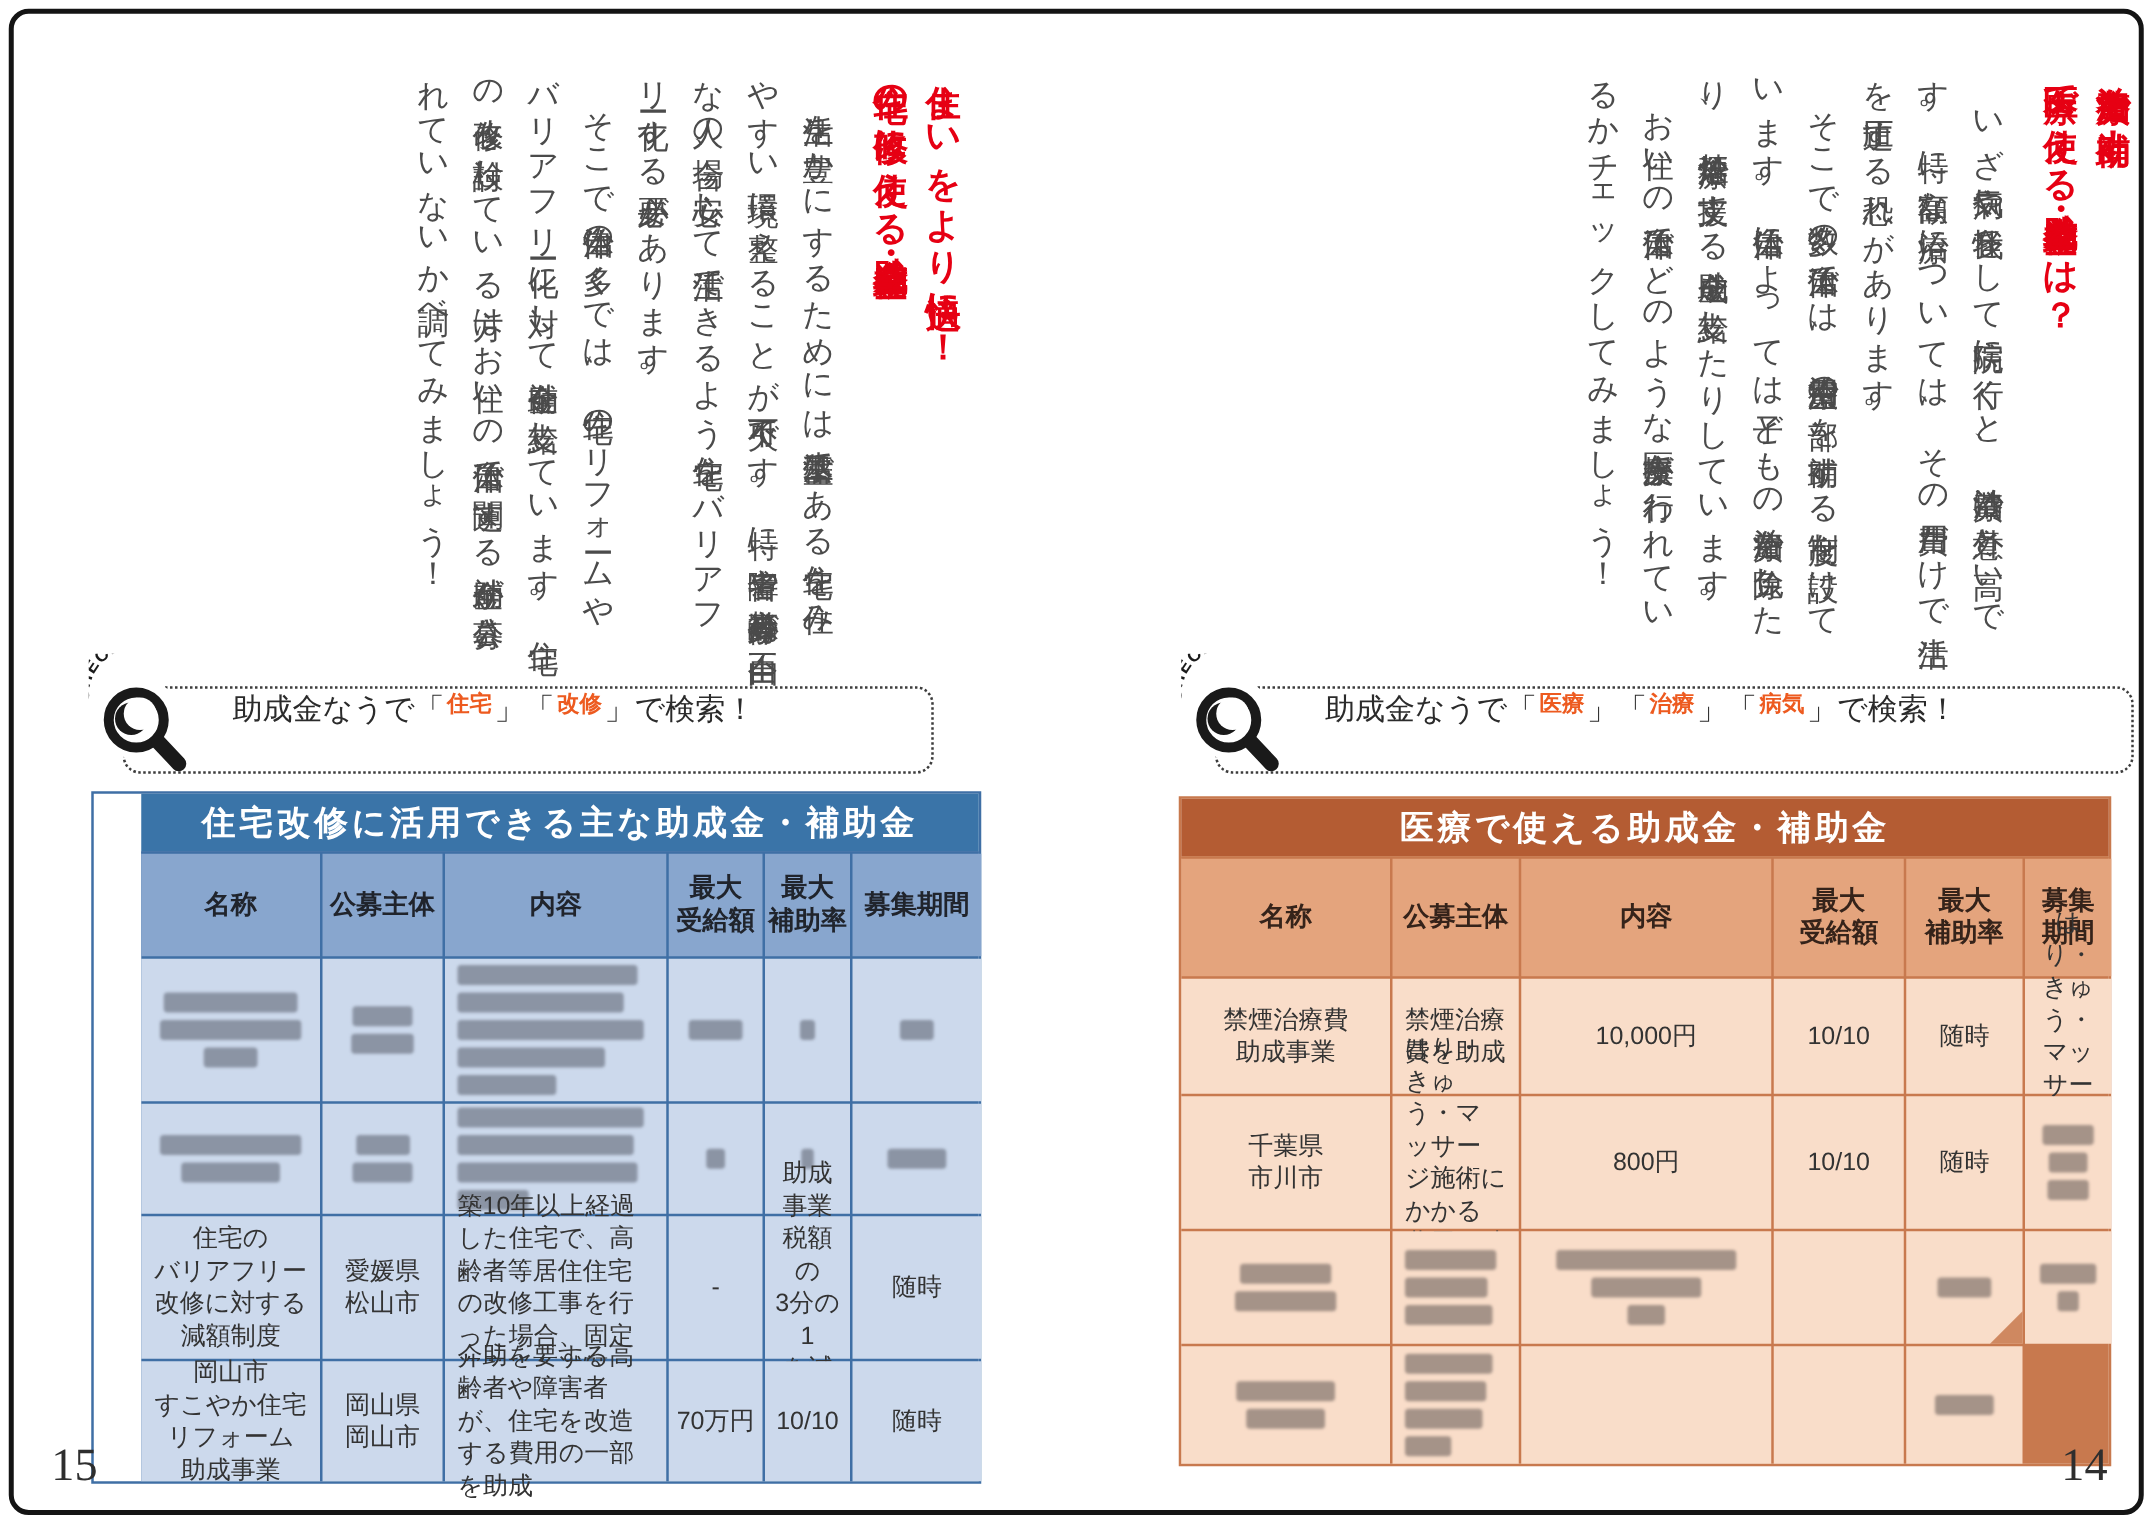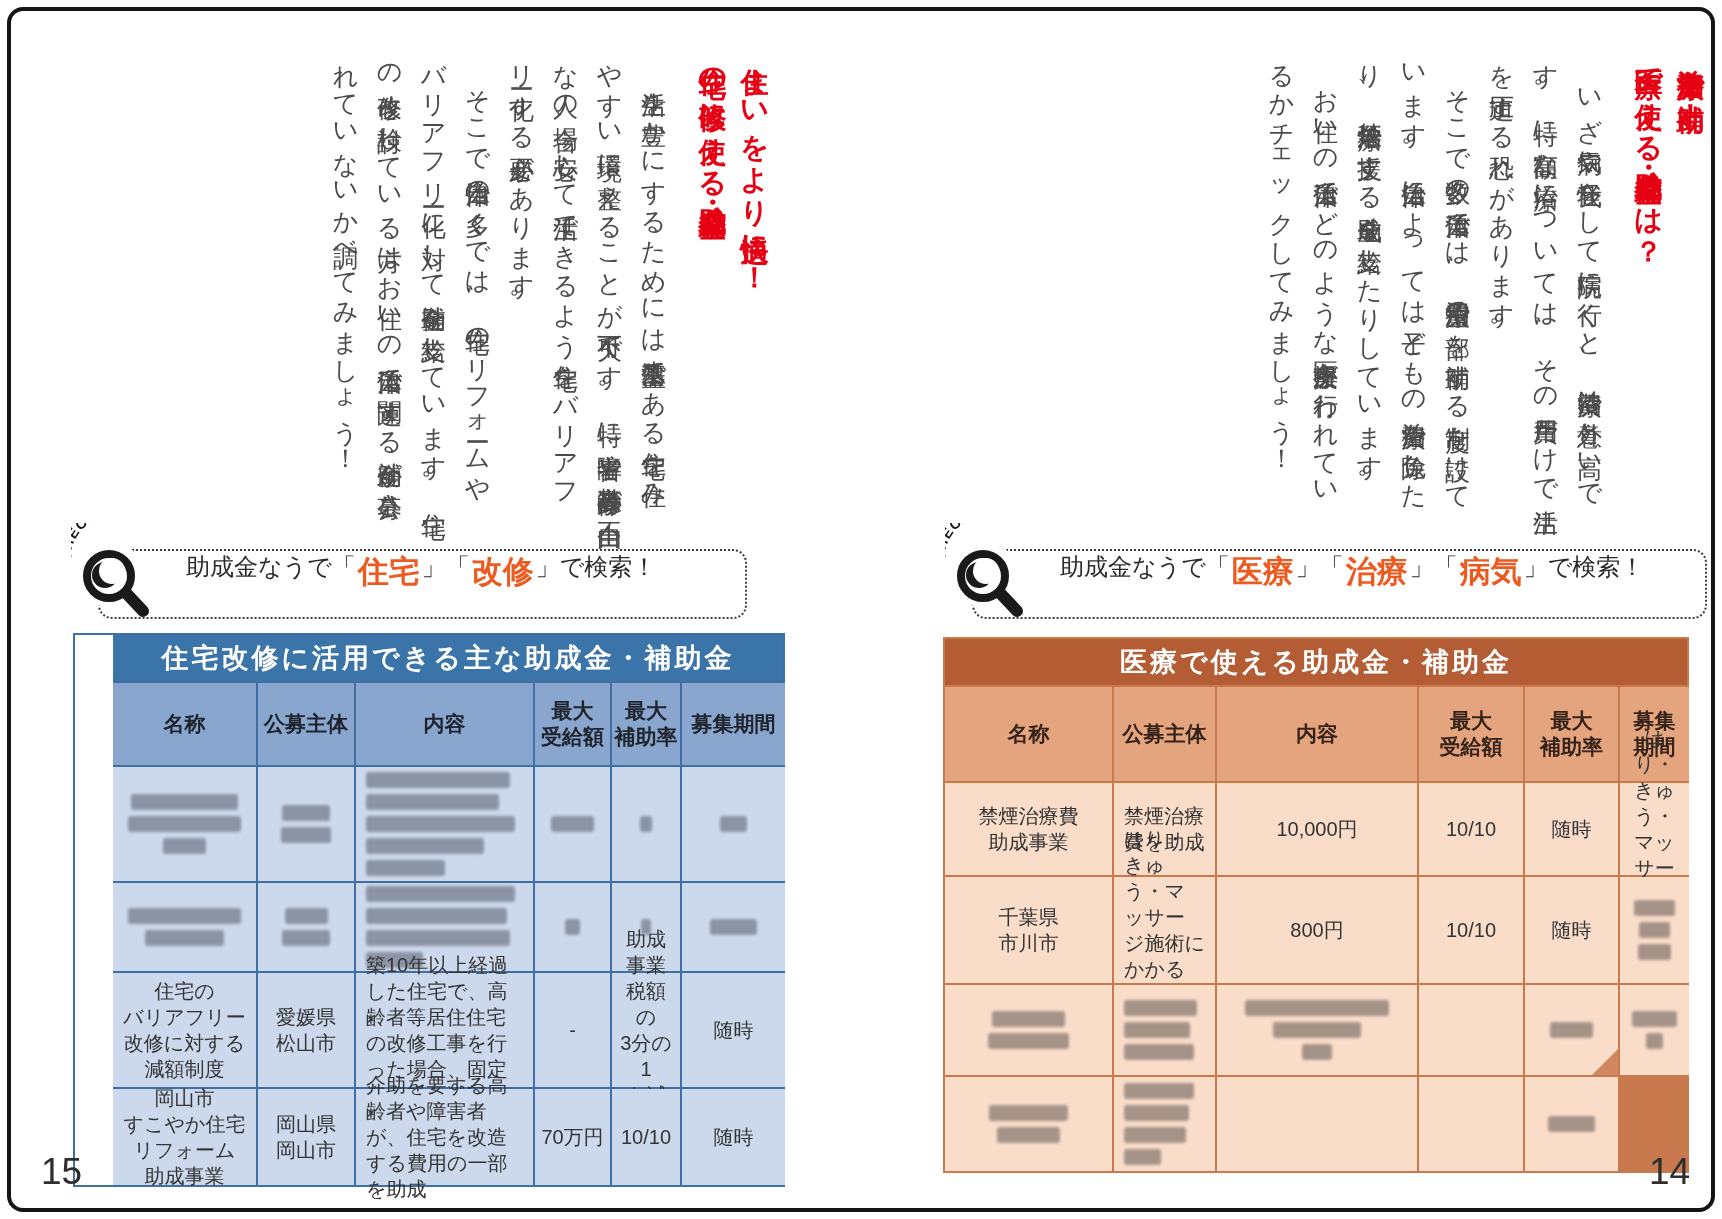--- a/index.html
+++ b/index.html
@@ -32,21 +32,21 @@
   
   .searchbar{position:absolute;height:104px;}
   #search-left{left:60px;top:512px;width:678px;}
   #search-right{left:934px;top:512px;width:764px;}
   .search-box{
     position:absolute;left:27px;right:2px;top:26px;bottom:8px;
     border:2px dotted #3c3c3c;border-radius:14px;
     display:flex;align-items:flex-start;padding-left:86px;
     font-size:24px;color:#2b2b2b;white-space:nowrap;
   }
-  .search-box .kw{color:var(--kw);font-weight:bold;font-size:31px;padding:0 2px;}
+  .search-box .kw{color:var(--kw);font-weight:bold;font-size:18px;padding:0 2px;}
   .search-box .br{color:#2b2b2b;}
   .check-slot{position:absolute;left:0;top:0;width:92px;height:96px;z-index:2;}
   
   .tbl{position:absolute;border:2px solid var(--bd);}
   .tbl-title{
     height:46px;display:flex;align-items:center;justify-content:center;
     background:var(--ac);color:#ffffff;font-weight:bold;font-size:27px;
     letter-spacing:3px;
   }
   .tbl-grid{display:grid;gap:2px;background:var(--bd);border-top:2px solid var(--bd);}
@@ -74,21 +74,21 @@
   .col-content .blob{margin:3px 0;}
   .td.fold::after{
     content:"";position:absolute;right:0;bottom:0;
     border-style:solid;border-width:0 0 26px 26px;
     border-color:transparent transparent var(--bd) transparent;
     opacity:.85;
   }
   
   .pagenum{
     position:absolute;font-size:37px;color:#2e2e2e;
-    font-family:Liberation Sans, sans-serif;
+    font-family:Liberation Serif, serif;
   }
   #pagenum-left{left:30px;top:1140px;}
   #pagenum-right{left:1638px;top:1140px;}
   .check-svg text{font-family:"Liberation Sans","DejaVu Sans",sans-serif;}
 </style>
 </head>
 <body>
 
 <div class="sheet">
 

